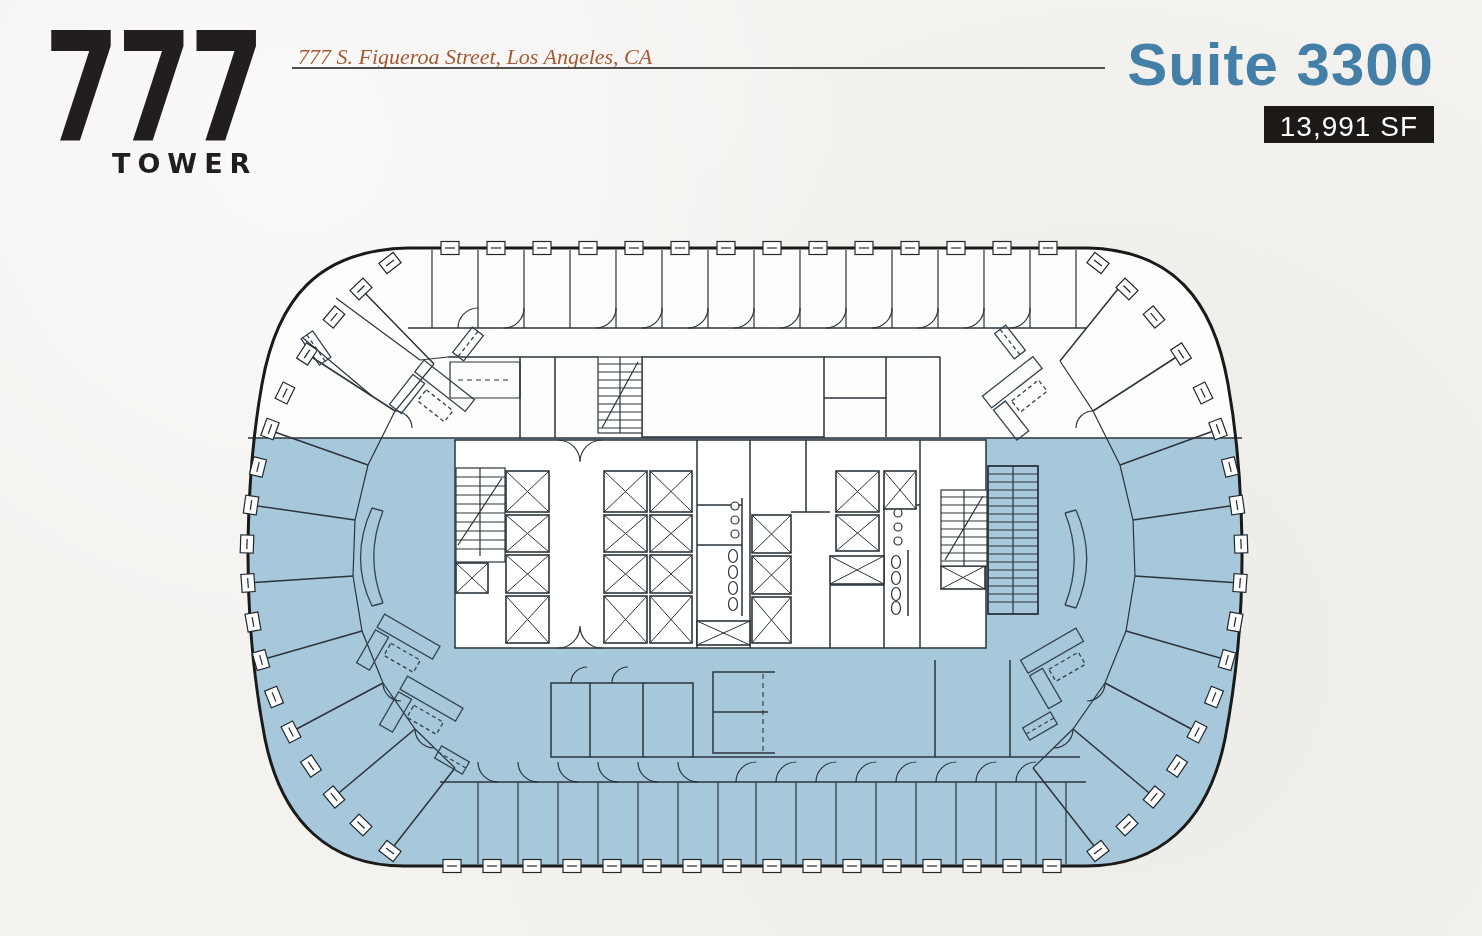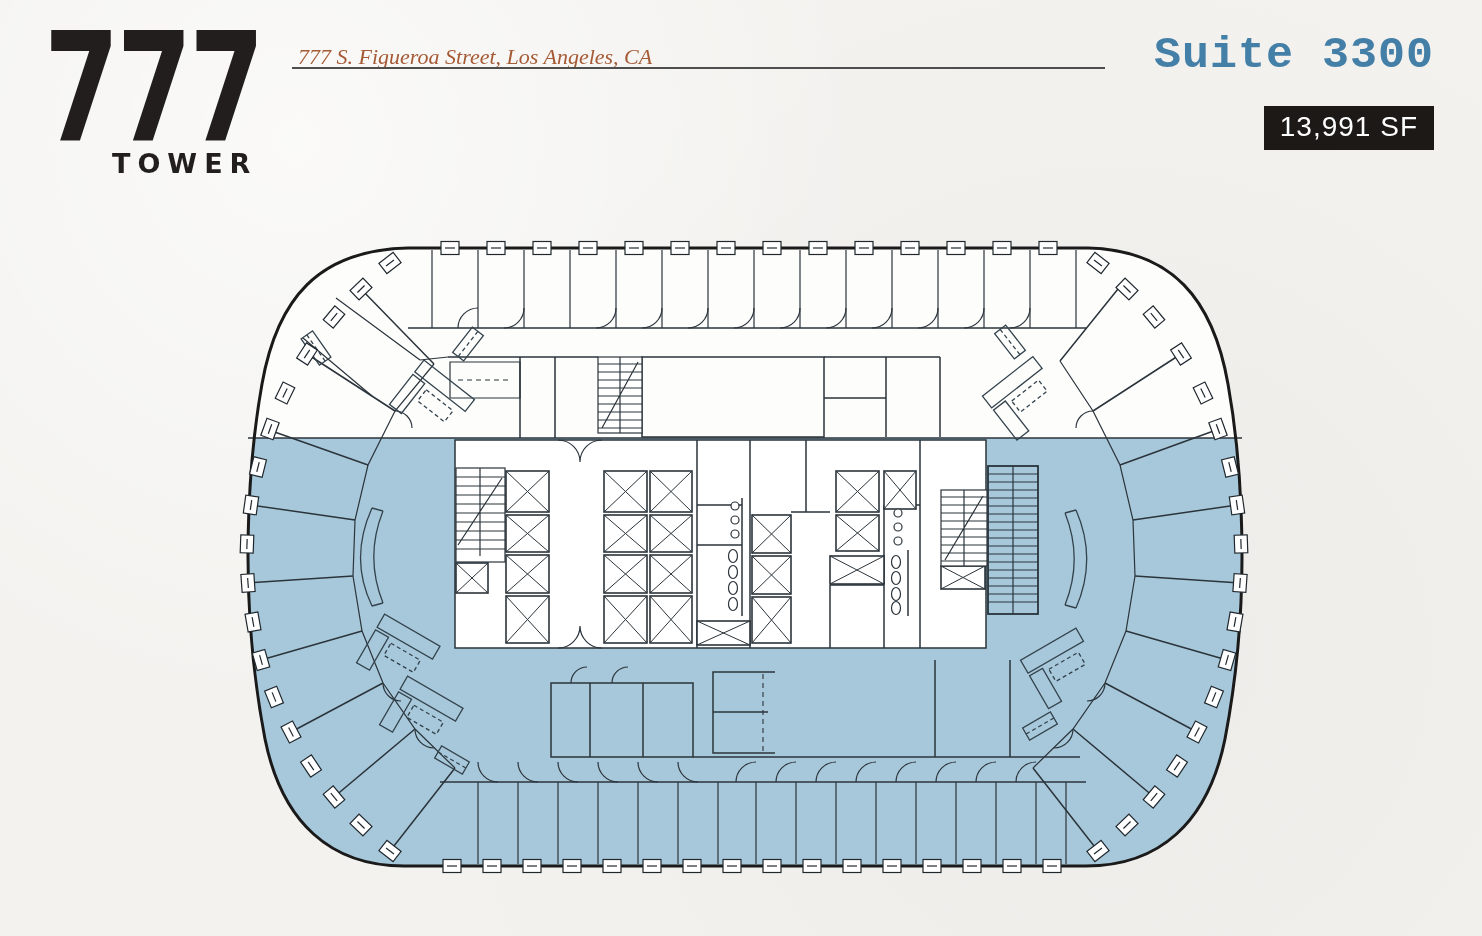--- a/index.html
+++ b/index.html
@@ -9,24 +9,24 @@
     radial-gradient(circle at 75% 70%, rgba(120,120,120,.05), rgba(0,0,0,0) 55%),
     #f3f2ef;}
   .logo-number{position:absolute;left:44px;top:14px;font-family:"DejaVu Sans",sans-serif;
     font-weight:800;font-size:164px;line-height:1;color:#221e1e;letter-spacing:-4px;
     transform:scale(.66,.92);transform-origin:left top;}
   .logo-word{position:absolute;left:112px;top:148px;width:142px;font-weight:800;font-size:27px;
     color:#221e1e;letter-spacing:7px;text-align:center;font-family:"DejaVu Sans",sans-serif;}
   .address{position:absolute;left:298px;top:36px;font-family:"Liberation Serif",serif;
     font-style:italic;font-weight:400;font-size:22px;color:#a55a35;margin-top:8px;}
   .rule{position:absolute;left:292px;top:67px;width:813px;height:2px;background:#4e4e4e;}
-  .suite-title{position:absolute;right:48px;top:30px;font-family:Liberation Mono, monospace;
-    font-weight:600;font-size:45px;color:#437fa6;letter-spacing:1px;text-align:right;}
+  .suite-title{position:absolute;right:48px;top:30px;font-family:Liberation Sans, sans-serif;
+    font-weight:600;font-size:60px;color:#437fa6;letter-spacing:1px;text-align:right;}
   .area-badge{position:absolute;right:48px;top:106px;background:#1c1917;color:#ffffff;
-    font-size:28px;letter-spacing:1px;padding:5px 16px 7px 16px;}
+    font-size:28px;letter-spacing:1px;padding:5px 16px 0 16px;}
   svg{position:absolute;left:0;top:0;}
   .thin{stroke:#2b343b;stroke-width:1.5;fill:none;}
   .thin2{stroke:#2b343b;stroke-width:1.2;fill:none;}
   .dash{stroke:#2b343b;stroke-width:1.1;fill:none;stroke-dasharray:5 4;}
   .furn{stroke:#33424c;stroke-width:1.3;fill:none;}
   .fix{stroke:#2b343b;stroke-width:1.2;fill:#ffffff;}
   .post{stroke:#20282e;stroke-width:1.2;fill:#ffffff;}
   .elev rect{fill:#ffffff;stroke:#2b343b;stroke-width:1.6;}
   .elev path{stroke:#2b343b;stroke-width:1;fill:none;}
 </style>

